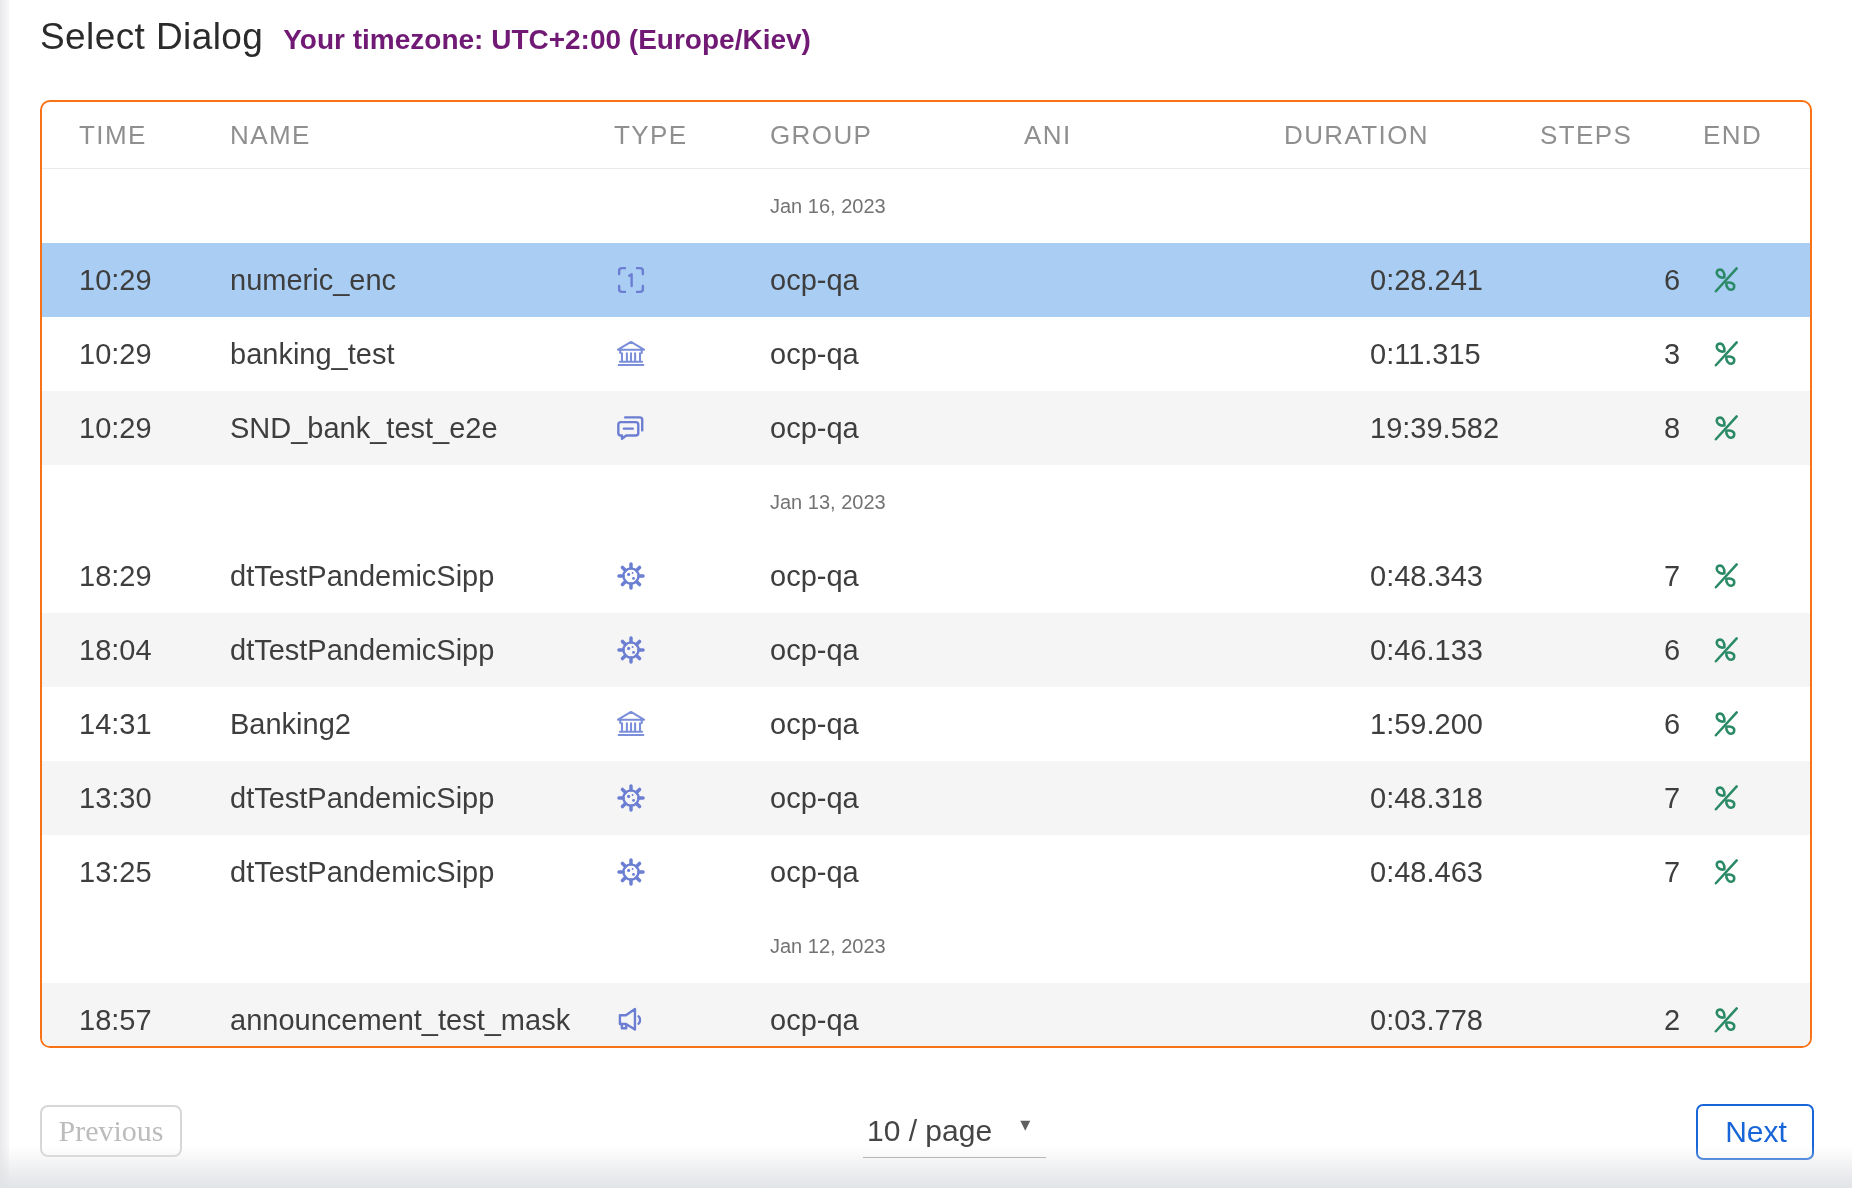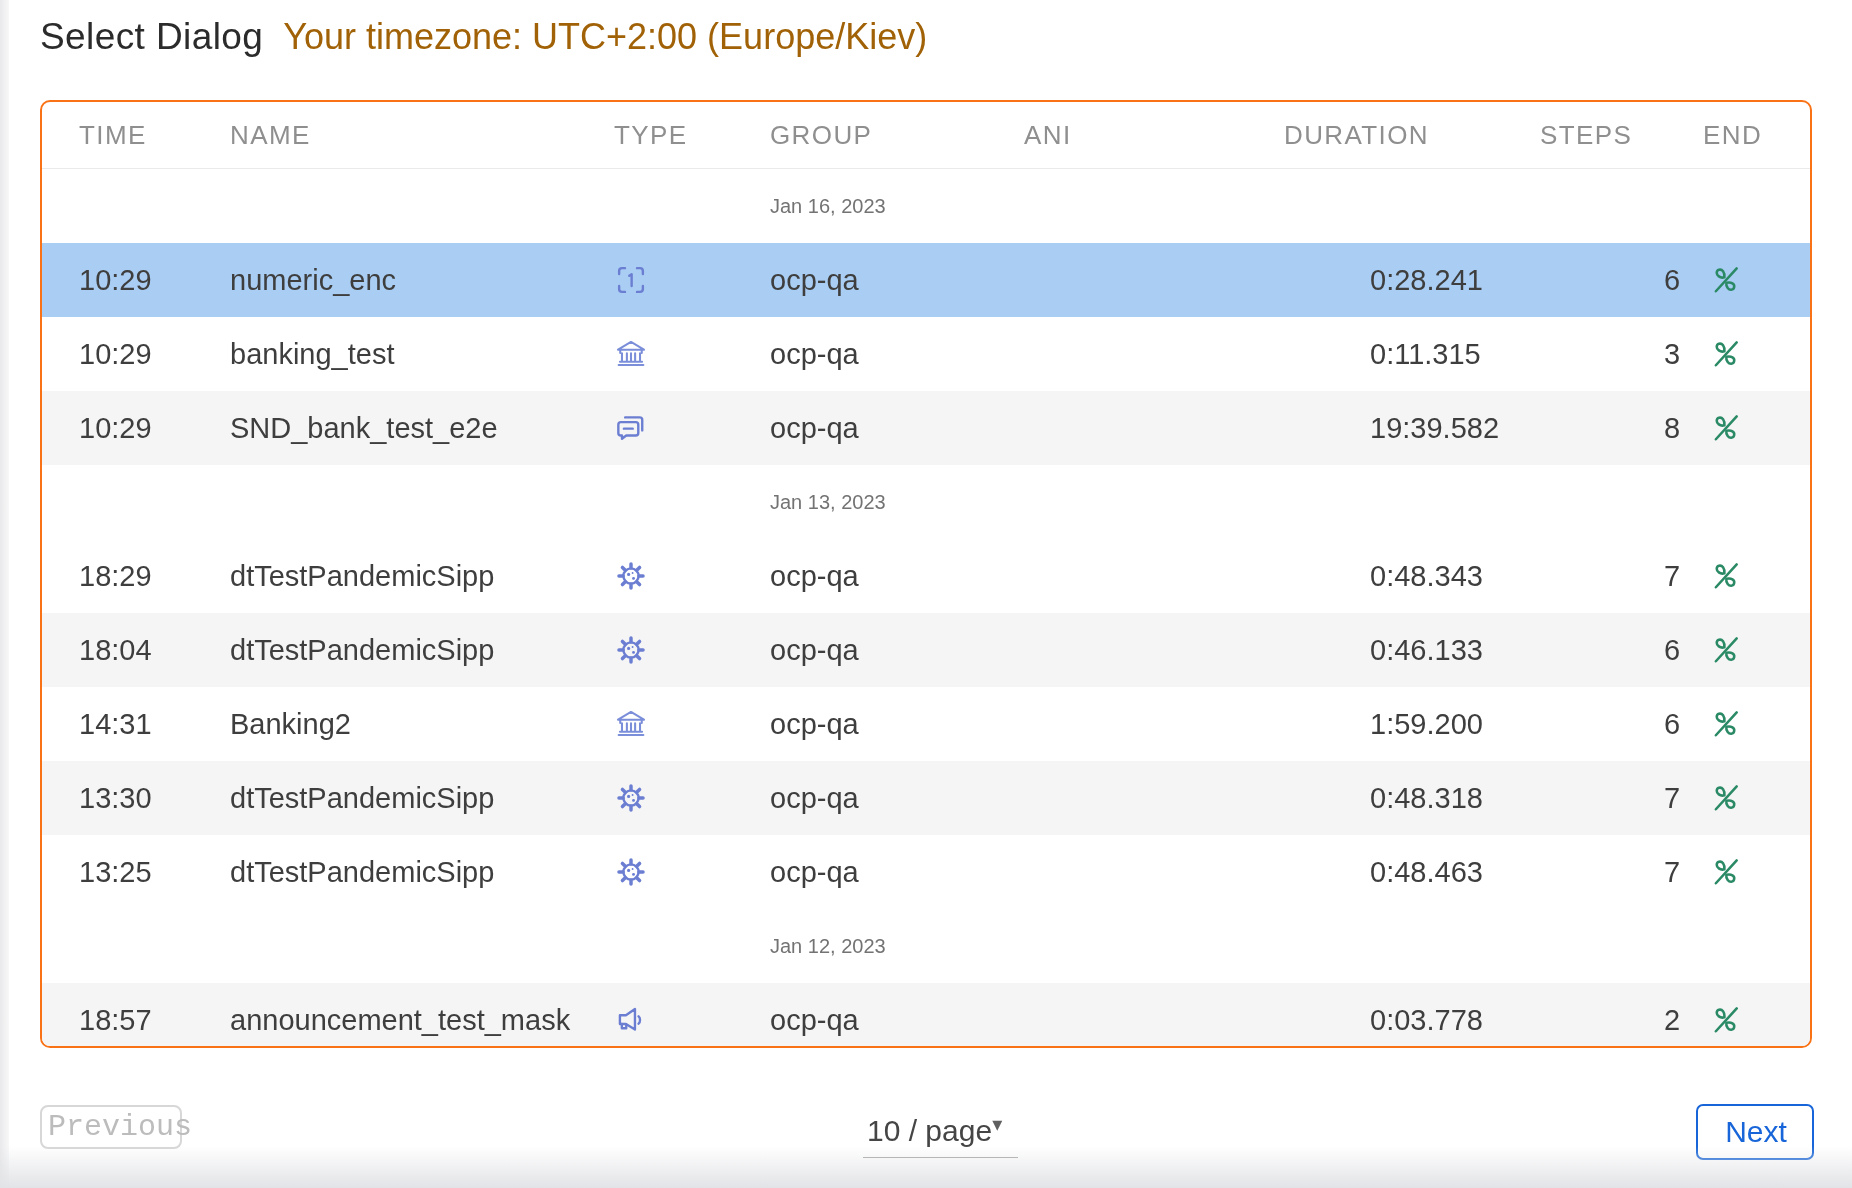--- a/index.html
+++ b/index.html
@@ -6,21 +6,21 @@
     font-family:"Liberation Sans", sans-serif; overflow:hidden;}
   .page{position:relative;width:1852px;height:1188px;background:#fff;}
   .edge-left{position:absolute;left:0;top:0;width:9px;height:100%;
     background:linear-gradient(to right,#e9e9eb,#f8f8f9);}
   .bottom-fade{position:absolute;left:0;bottom:0;width:100%;height:42px;
     background:linear-gradient(to bottom,rgba(230,231,234,0),#e2e3e6);pointer-events:none;}
 
   
   .titlebar{position:absolute;left:40px;top:16px;display:flex;align-items:baseline;gap:20px;}
   .title{font-size:37px;font-weight:500;color:#2b2b2b;margin:0;letter-spacing:.4px;}
-  .tz{font-size:36px;color:#a16207;}
+  .tz{font-size:28px;color:#701a75;font-weight:bold;}
 
   
   .card{position:absolute;left:40px;top:100px;width:1772px;height:948px;box-sizing:border-box;
     border:2px solid #f97316;border-radius:10px;background:#fff;overflow:hidden;}
   .thead{position:relative;height:66px;border-bottom:1px solid #eaeaea;}
   .th{position:absolute;top:0;height:66px;line-height:66px;font-size:26px;color:#8f8f8f;
     font-weight:500;letter-spacing:1.4px;white-space:nowrap;}
   .th.c0{left:37px}.th.c1{left:188px}.th.c2{left:572px}.th.c3{left:728px}
   .th.c4{left:982px}.th.c5{left:1242px}.th.c6{left:1498px}.th.c7{left:1661px}
 
@@ -33,25 +33,25 @@
   .c-name{left:188px}
   .c-group{left:728px}
   .c-duration{left:1328px}
   .c-steps{left:1585px;width:90px;text-align:center}
   .c-type{left:570px;top:18px;height:38px;width:38px;line-height:normal}
   .c-end{left:1665px;top:19px;height:36px;width:36px;line-height:normal}
   .c-type svg,.c-end svg{display:block;width:100%;height:100%}
   .date-row .c-date{left:728px;color:#737373;font-size:20px;}
 
   
-  .btn-prev{position:absolute;left:40px;top:1105px;width:142px;height:44px;box-sizing:border-box;
+  .btn-prev{position:absolute;left:40px;top:1105px;width:142px;height:52px;box-sizing:border-box;
     border:2px solid #d7d7d7;border-radius:8px;background:#fff;color:#bcbcbc;font-size:30px;
-    font-family:Liberation Mono, monospace;cursor:default;}
+    font-family:Liberation Serif, serif;cursor:default;}
   .pager{position:absolute;left:863px;top:1104px;height:54px;box-sizing:border-box;
-    border-bottom:1px solid #a5a5a5;padding:0 16px 0 4px;display:flex;align-items:center;
+    border-bottom:1px solid #a5a5a5;padding:0 16px 0 4px;display:flex;align-items:center;gap:28px;
     font-size:30px;color:#454545;cursor:pointer;}
   .pager .caret{font-size:20px;color:#5f5f5f;position:relative;top:-7px;}
   .btn-next{position:absolute;left:1696px;top:1104px;width:118px;height:56px;box-sizing:border-box;
     border:2px solid #1765d8;border-radius:7px;background:#fff;color:#1765d8;font-size:30px;
     font-weight:500;font-family:"Liberation Sans",sans-serif;cursor:pointer;padding-left:8px;}
 </style>
 </head>
 <body>
 
 <div class="page">

